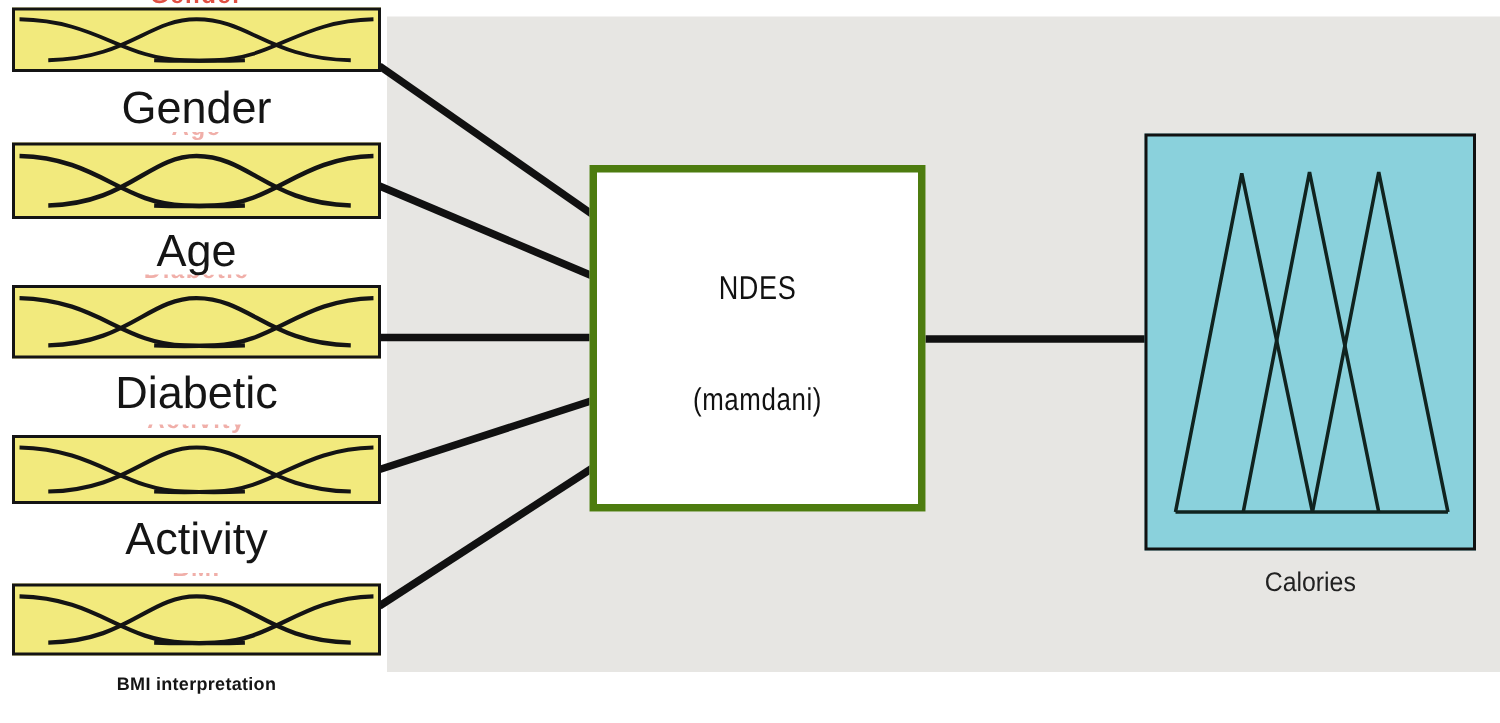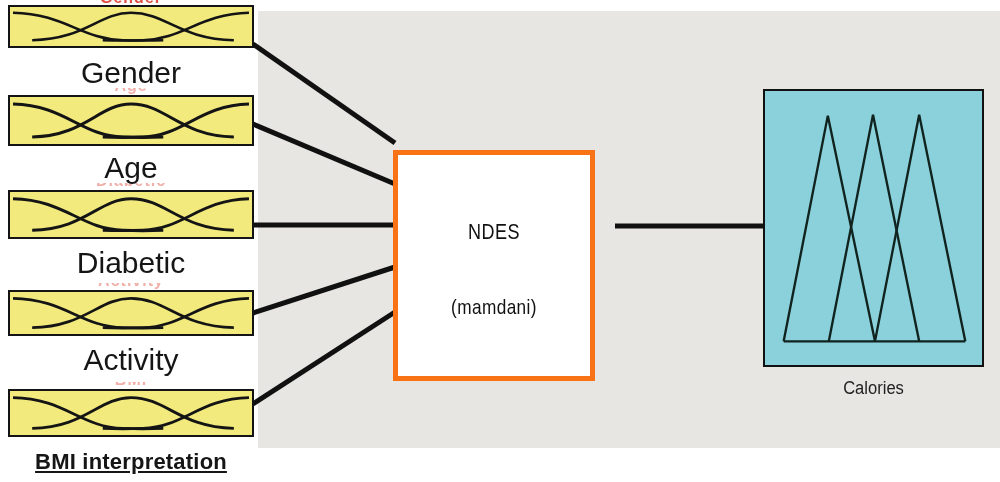--- a/index.html
+++ b/index.html
@@ -16,32 +16,32 @@
   .inputbox{
     position:absolute;left:8px;width:246px;
     background:#f2ea7d;border:2.5px solid #141414;box-sizing:border-box;
     z-index:3;
   }
   .inputbox svg{display:block;width:100%;height:100%;}
   .inlabel{
     position:absolute;left:8px;width:246px;text-align:center;
     color:#151515;font-size:30px;line-height:1.1;z-index:2;
   }
-  .inlabel.small{font-size:22px;font-weight:bold;letter-spacing:0.2px;text-decoration:underline;}
+  .inlabel.small{font-size:12px;font-weight:bold;letter-spacing:0.2px;}
   .ghost{
     position:absolute;left:8px;width:246px;height:7px;overflow:hidden;z-index:1;
   }
   .ghost span{
     display:block;margin-top:-11px;text-align:center;
     font-size:16px;font-weight:bold;letter-spacing:1px;color:#e04f43;
   }
   .ghost.faint{opacity:0.45;}
   .ndes{
-    position:absolute;left:393px;top:110px;width:202px;height:231px;
-    background:#ffffff;border:5px solid #f97316;box-sizing:border-box;z-index:3;margin-top:40px;
+    position:absolute;left:393px;top:110px;width:224px;height:231px;
+    background:#ffffff;border:5px solid #4d7c0f;box-sizing:border-box;z-index:3;
   }
   .ndes .t1,.ndes .t2{
     position:absolute;left:0;width:100%;text-align:center;color:#111;
     font-size:22px;transform:scaleX(0.82);letter-spacing:0.5px;
   }
   .ndes .t1{top:64px;}
   .ndes .t2{top:140px;font-size:21px;}
   .outbox{
     position:absolute;left:763px;top:89px;width:221px;height:278px;
     background:#8ad1dc;border:2.5px solid #111;box-sizing:border-box;z-index:3;

